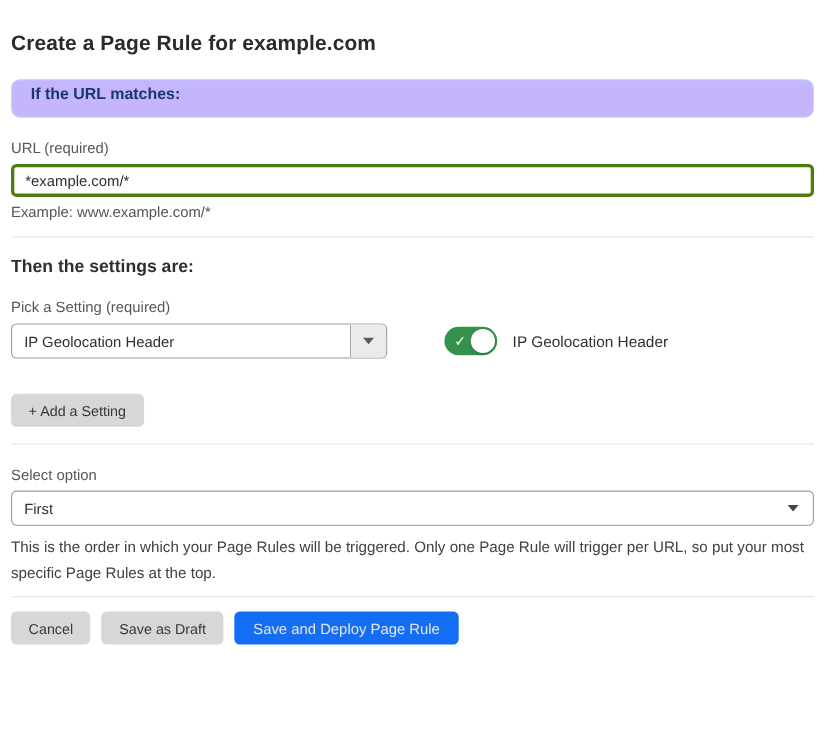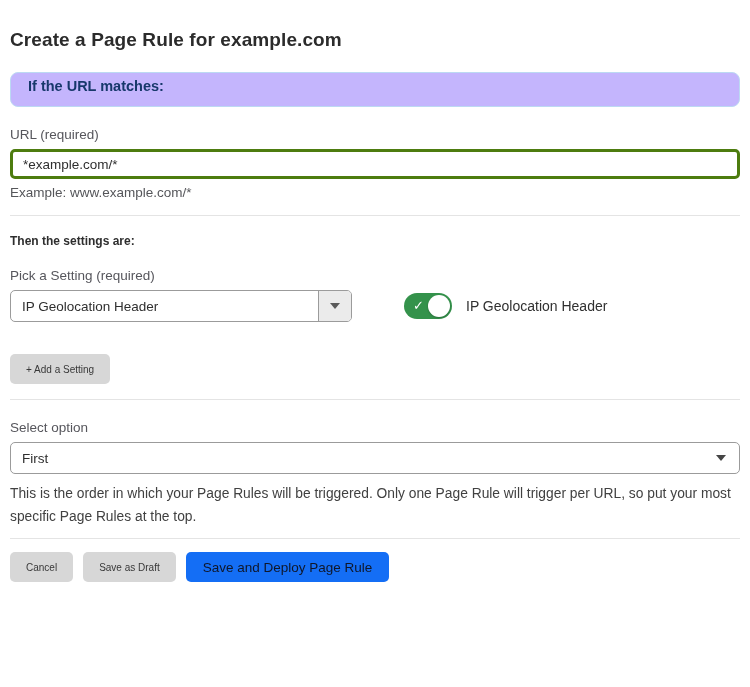--- a/index.html
+++ b/index.html
@@ -64,21 +64,21 @@
     font-size: 13.5px;
     color: #55565a;
     margin-top: 6px;
   }
   hr.divider {
     border: none;
     border-top: 1px solid #e4e4e4;
     margin: 15px 0 0 0;
   }
   h2.section-heading {
-    font-size: 12px;
+    font-size: 16px;
     font-weight: bold;
     color: #2e2e2e;
     margin-top: 18px;
   }
   
   .setting-row {
     display: flex;
     align-items: center;
     margin-top: 7px;
     gap: 28px;
@@ -159,21 +159,21 @@
     margin-left: 14px;
   }
   
   .gray-btn {
     height: 30px;
     padding: 0 16px;
     background: #d7d7d7;
     border: none;
     border-radius: 5px;
     font-family: "Liberation Sans", sans-serif;
-    font-size: 10px;
+    font-size: 13px;
     color: #383838;
     cursor: pointer;
   }
   .add-setting-btn { margin-top: 32px; }
   .order-helper {
     font-size: 13.8px;
     line-height: 23px;
     color: #414141;
     margin-top: 8px;
     max-width: 730px;
@@ -186,21 +186,21 @@
     margin-top: 13px;
   }
   .primary-btn {
     height: 30px;
     padding: 0 17px;
     background: #146ef5;
     border: none;
     border-radius: 5px;
     font-family: "Liberation Sans", sans-serif;
     font-size: 13.5px;
-    color: #0f172a;
+    color: #e5e5e5;
     cursor: pointer;
   }
 </style>
 </head>
 <body>
 
 <div class="page">
 
   <h1 class="page-title">Create a Page Rule for example.com</h1>
 

